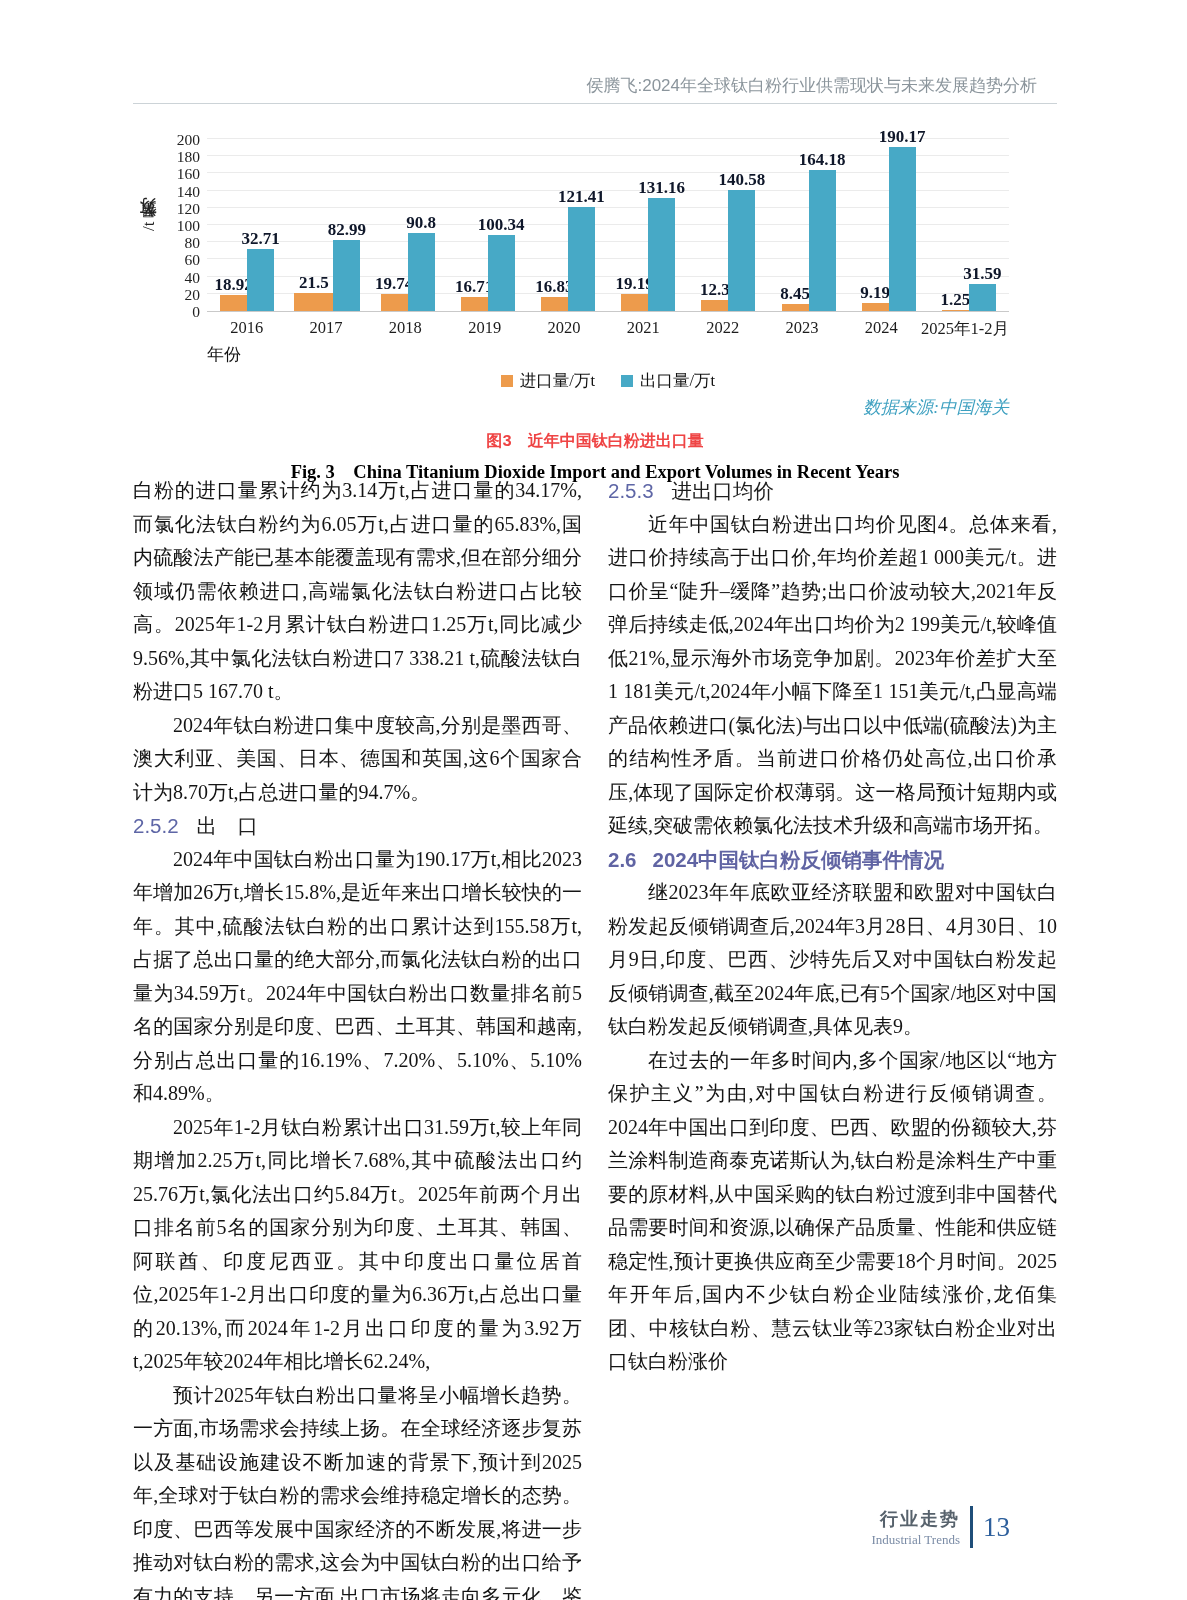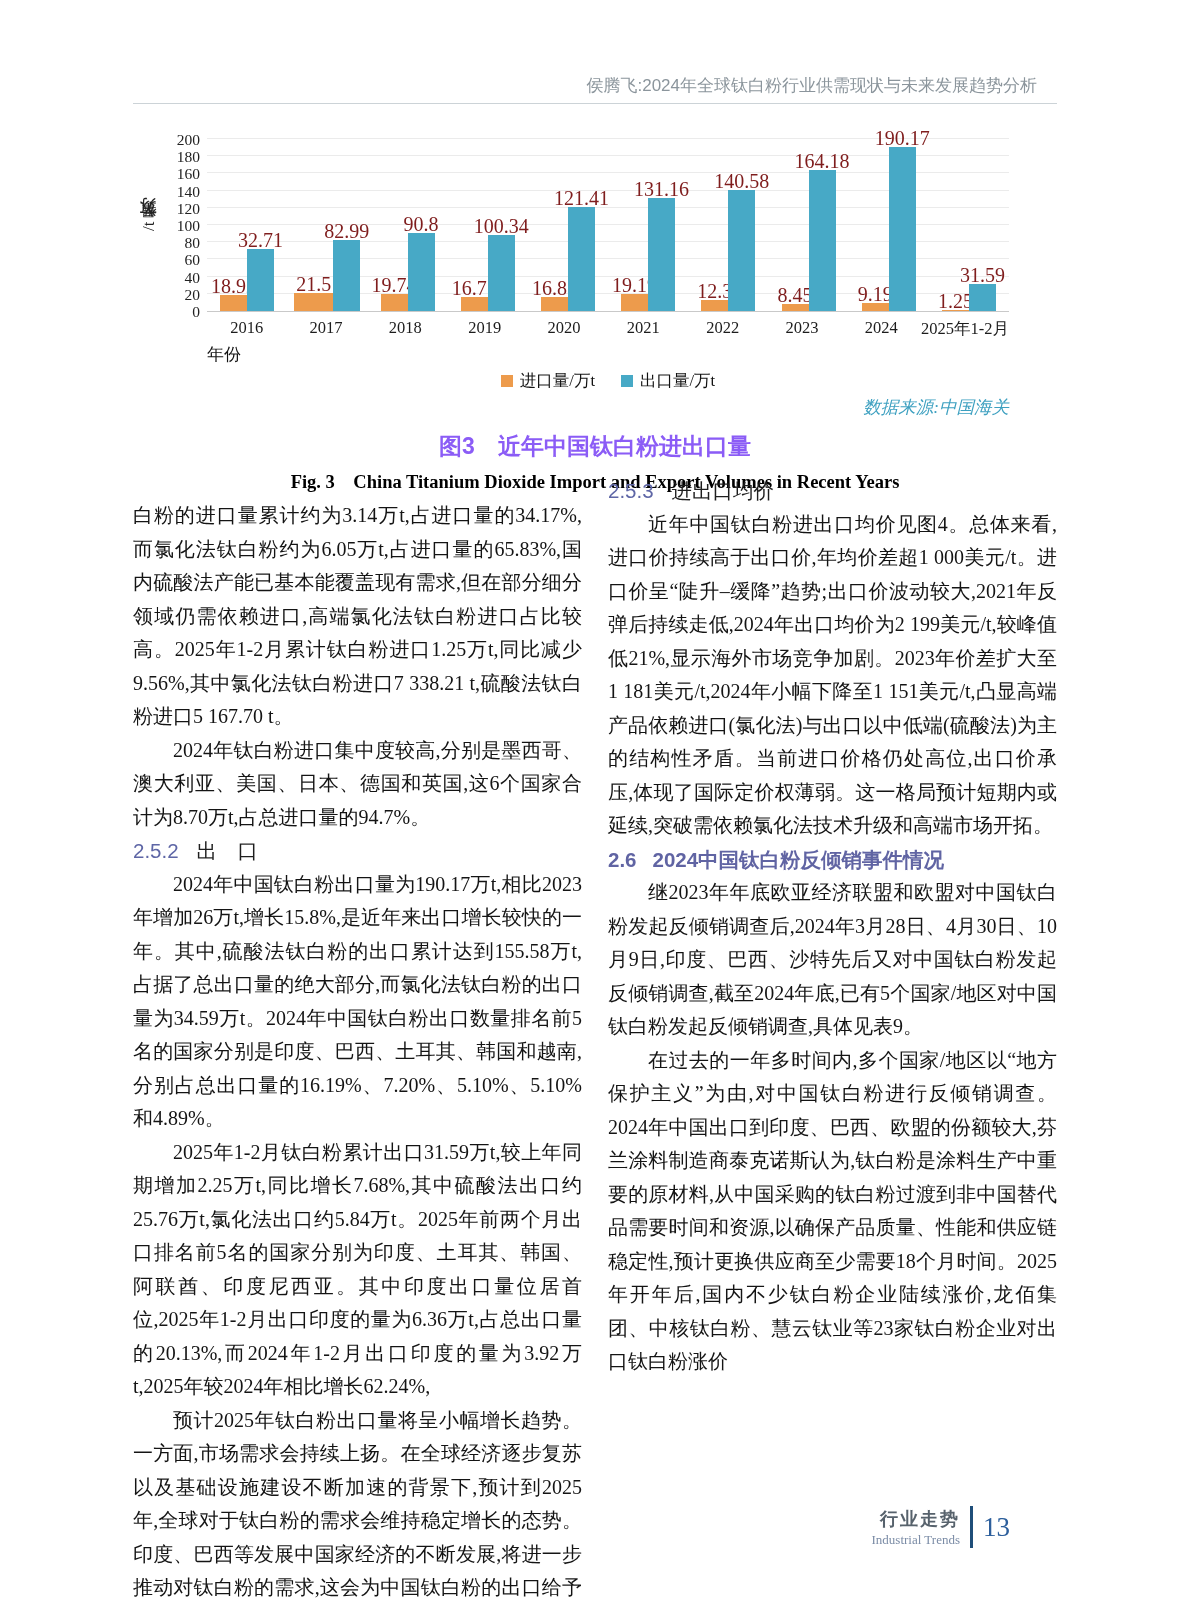--- a/index.html
+++ b/index.html
@@ -28,41 +28,41 @@
   .yticks span { position:absolute; right:7px; }
   .plot {
     flex:1; position:relative; border-bottom:1px solid #c9c9c9;
     margin-right:48px; display:flex; align-items:flex-end;
   }
   .gridline { position:absolute; left:0; right:0; height:1px; background:#ebebeb; }
   .bar-group { flex:1; display:flex; align-items:flex-end; justify-content:center; height:100%; position:relative; z-index:1; }
   .bar { position:relative; width:27px; }
   .bar .val {
     position:absolute; top:-20px; left:50%; transform:translateX(-50%);
-    white-space:nowrap; font-size:20px; color:#7f1d1d;
+    white-space:nowrap; font-size:17px; color:#0f172a;font-weight:bold;
   }
   .xlabels { display:flex; margin:6px 48px 0 74px; font-size:16.5px; color:#1c1c1c; }
   .xlabels span { flex:1; text-align:center; white-space:nowrap; }
   .xaxis-title { text-align:left; margin:3px 48px 0 74px; font-size:17px; }
   .legend { display:flex; justify-content:center; align-items:center; gap:26px; margin:4px 48px 0 74px; font-size:16.5px; }
   .legend-item { display:flex; align-items:center; }
   .legend-chip { display:inline-block; width:12px; height:12px; margin-right:7px; }
   .source-note {
     text-align:right; padding-right:48px; margin-top:3px;
     font-style:italic; font-size:17.5px; color:#3da0c0;
   }
   .captions { margin-top:12px; text-align:center; }
-  .caption-zh { font-family:Liberation Sans, sans-serif; font-weight:bold; font-size:23px; color:#8b5cf6; }
+  .caption-zh { font-family:Liberation Mono, monospace; font-weight:bold; font-size:16px; color:#ef4444; }
   .caption-en { font-weight:bold; font-size:18.5px; margin-top:7px; color:#000; }
 
   
   .columns { position:absolute; top:474px; left:133px; width:924px; display:flex; gap:26px; }
   .col { flex:1; font-size:20px; line-height:33.5px; text-align:justify; color:#141414; }
   .col p { margin:0; text-indent:2em; }
-  .col p.cont { text-indent:0;margin-top:25px; }
+  .col p.cont { text-indent:0; }
   .h3 { font-family:"Liberation Sans","DejaVu Sans",sans-serif; font-size:20.5px; line-height:33.5px; }
   .h3 .num { color:#5e66a6; }
   .h3 .title { color:#1e1e1e; margin-left:18px; }
   .h2 {
     font-family:"Liberation Sans","DejaVu Sans",sans-serif; font-weight:bold;
     color:#6064a3; font-size:20.5px; line-height:33.5px;
   }
   .h2 .title { margin-left:16px; }
 
   

